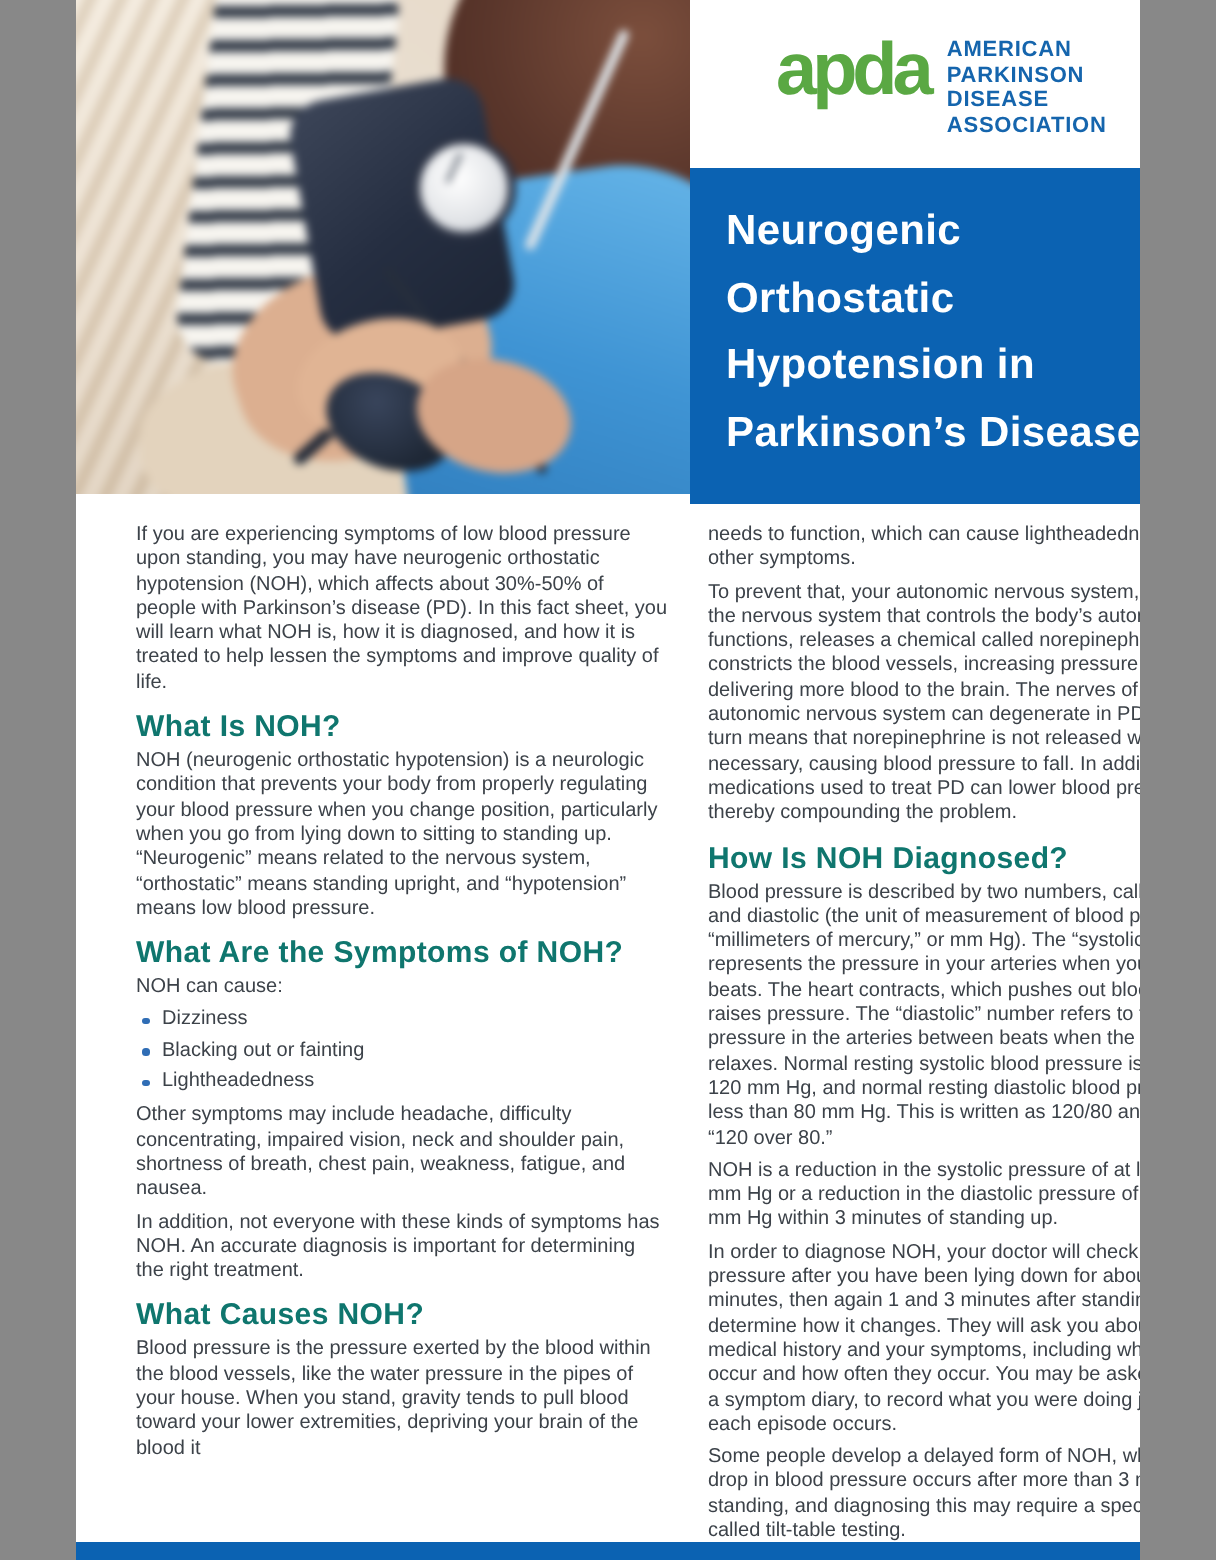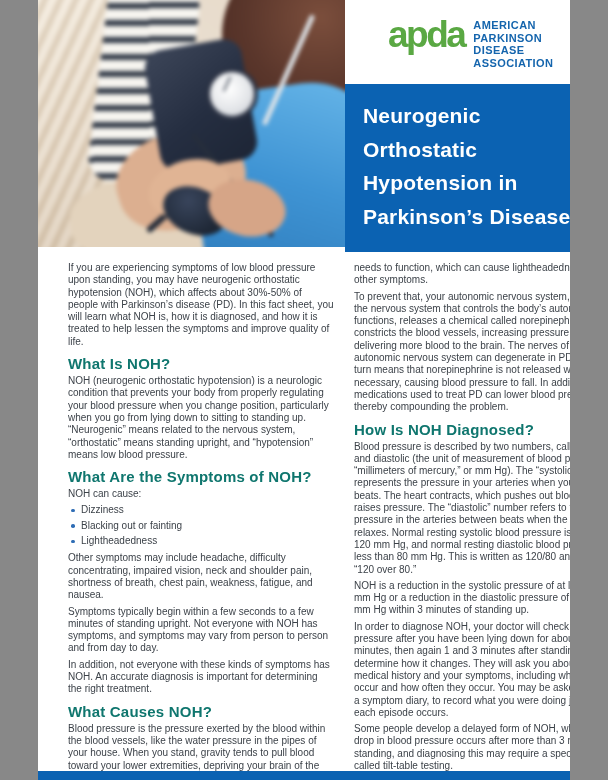--- a/index.html
+++ b/index.html
@@ -125,21 +125,20 @@
     <p>NOH (neurogenic orthostatic hypotension) is a neurologic condition that prevents your body from properly regulating your blood pressure when you change position, particularly when you go from lying down to sitting to standing up. “Neurogenic” means related to the nervous system, “orthostatic” means standing upright, and “hypotension” means low blood pressure.</p>
 
     <h2>What Are the Symptoms of NOH?</h2>
     <p>NOH can cause:</p>
     <ul>
       <li><span class="bullet-dot"></span><span>Dizziness</span></li>
       <li><span class="bullet-dot"></span><span>Blacking out or fainting</span></li>
       <li><span class="bullet-dot"></span><span>Lightheadedness</span></li>
     </ul>
     <p>Other symptoms may include headache, difficulty concentrating, impaired vision, neck and shoulder pain, shortness of breath, chest pain, weakness, fatigue, and nausea.</p>
-    <p>Symptoms typically begin within a few seconds to a few minutes of standing upright. Not everyone with NOH has symptoms, and symptoms may vary from person to person and from day to day.</p>
     <p>In addition, not everyone with these kinds of symptoms has NOH. An accurate diagnosis is important for determining the right treatment.</p>
 
     <h2>What Causes NOH?</h2>
     <p>Blood pressure is the pressure exerted by the blood within the blood vessels, like the water pressure in the pipes of your house. When you stand, gravity tends to pull blood toward your lower extremities, depriving your brain of the blood it</p>
   </div>
 
   <div class="col col-right">
     <p>needs to function, which can cause lightheadedness and other symptoms.</p>
     <p>To prevent that, your autonomic nervous system, the part of the nervous system that controls the body’s automatic functions, releases a chemical called norepinephrine that constricts the blood vessels, increasing pressure and delivering more blood to the brain. The nerves of the autonomic nervous system can degenerate in PD, which in turn means that norepinephrine is not released when necessary, causing blood pressure to fall. In addition, medications used to treat PD can lower blood pressure, thereby compounding the problem.</p>
 

